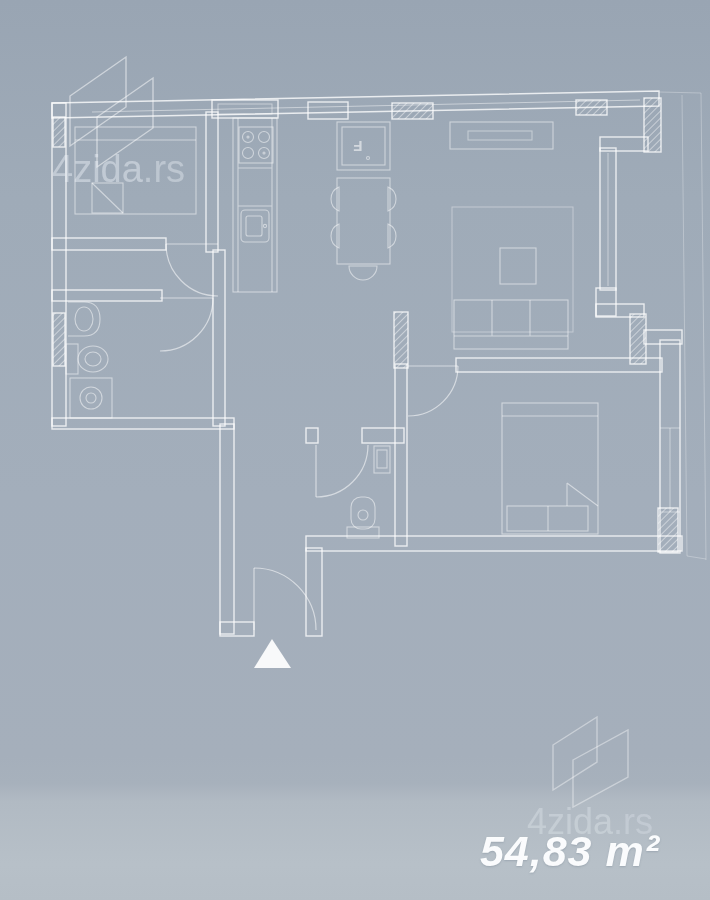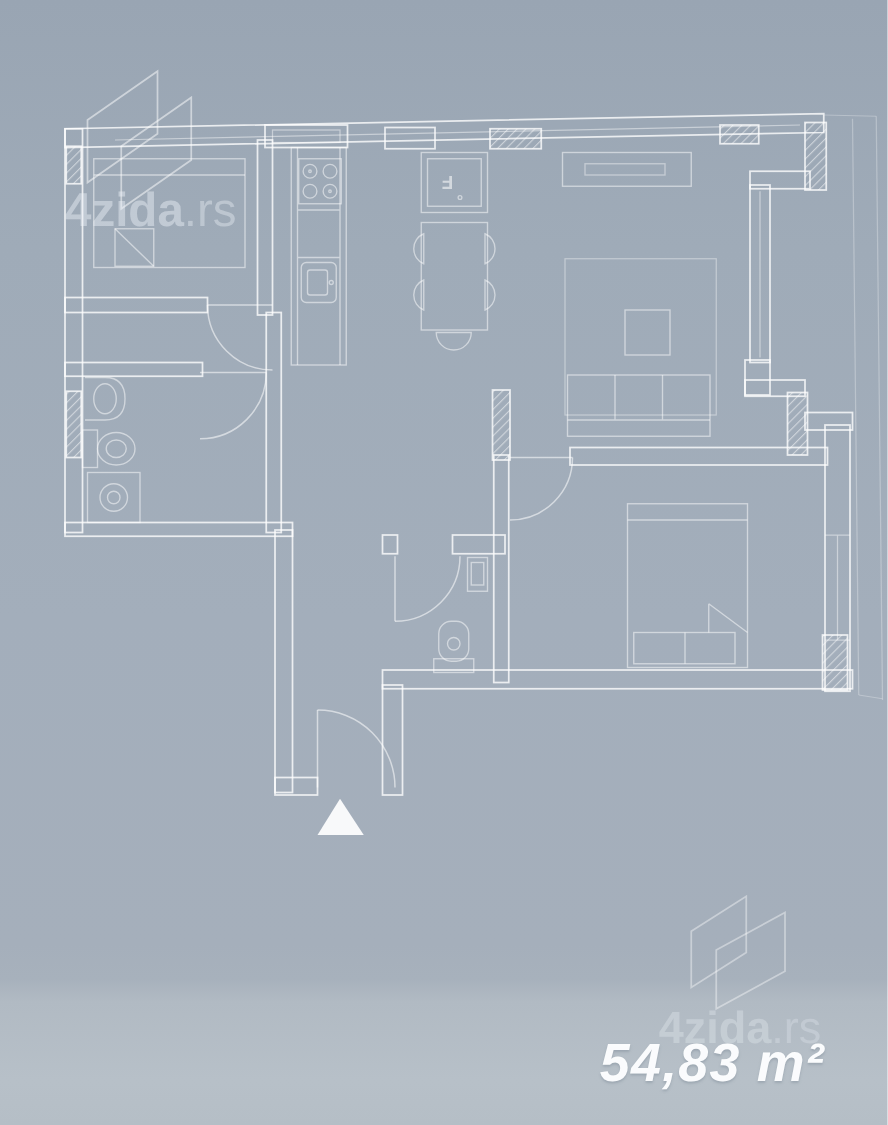--- a/index.html
+++ b/index.html
@@ -3,21 +3,21 @@
 <meta charset="utf-8">
 <style>
   html,body{margin:0;padding:0;}
   #stage{
     position:relative;width:710px;height:900px;overflow:hidden;
     background:linear-gradient(180deg,#99a5b3 0%,#9fabb8 22%,#a3aebb 55%,#a5afbb 84%,#a7b1bc 87%,#b1bac3 89%,#b7c0c8 96%,#b5bec6 100%);
     font-family:"Liberation Sans", sans-serif;
   }
   #plan-svg{position:absolute;left:0;top:0;}
   .wm{position:absolute;white-space:nowrap;line-height:1;}
-  .wm .brand{font-weight:700;}
+  .wm .brand{font-weight:400;}
   .wm .tld{font-weight:300;text-align:right;}
   #wm-tl{left:52px;top:150px;font-size:38px;letter-spacing:0px;}
   #wm-tl .brand{color:rgba(238,244,250,0.44);}
   #wm-tl .tld{color:rgba(238,244,250,0.38);}
   #wm-br{left:527px;top:804px;font-size:36px;}
   #wm-br .brand{color:rgba(238,244,250,0.30);}
   #wm-br .tld{color:rgba(238,244,250,0.26);}
   #area-label{
     position:absolute;right:50px;top:827px;
     font-size:43px;font-weight:700;font-style:italic;

